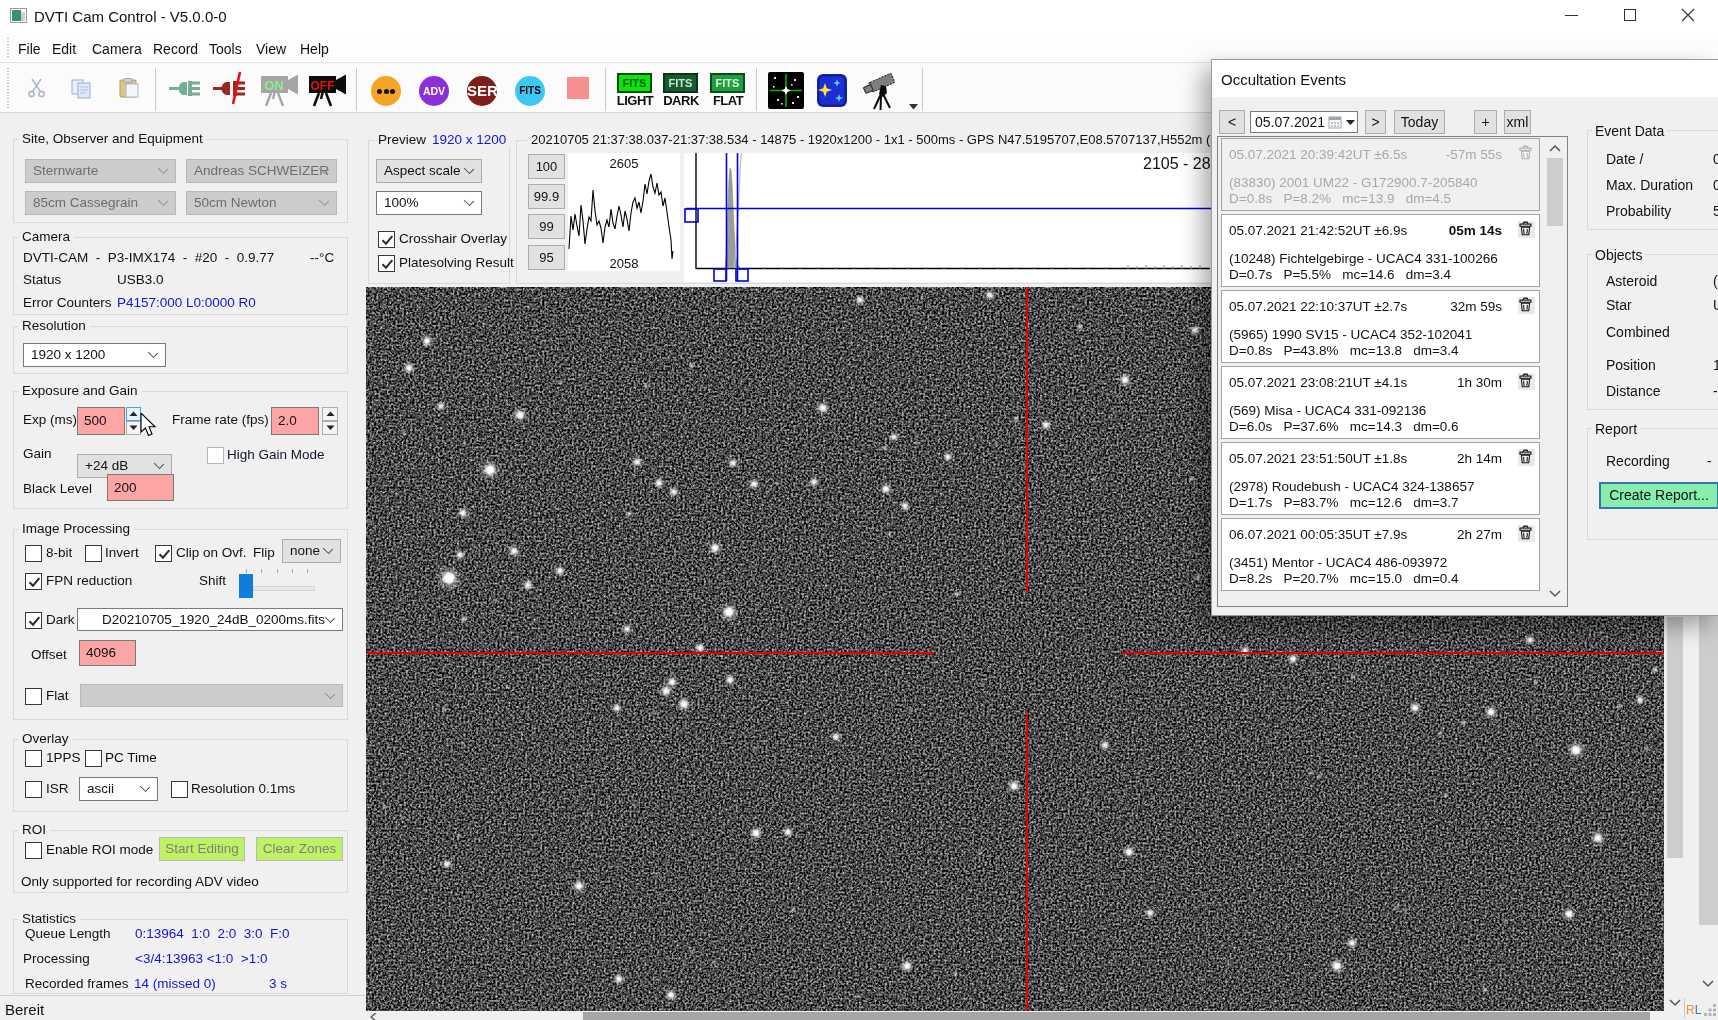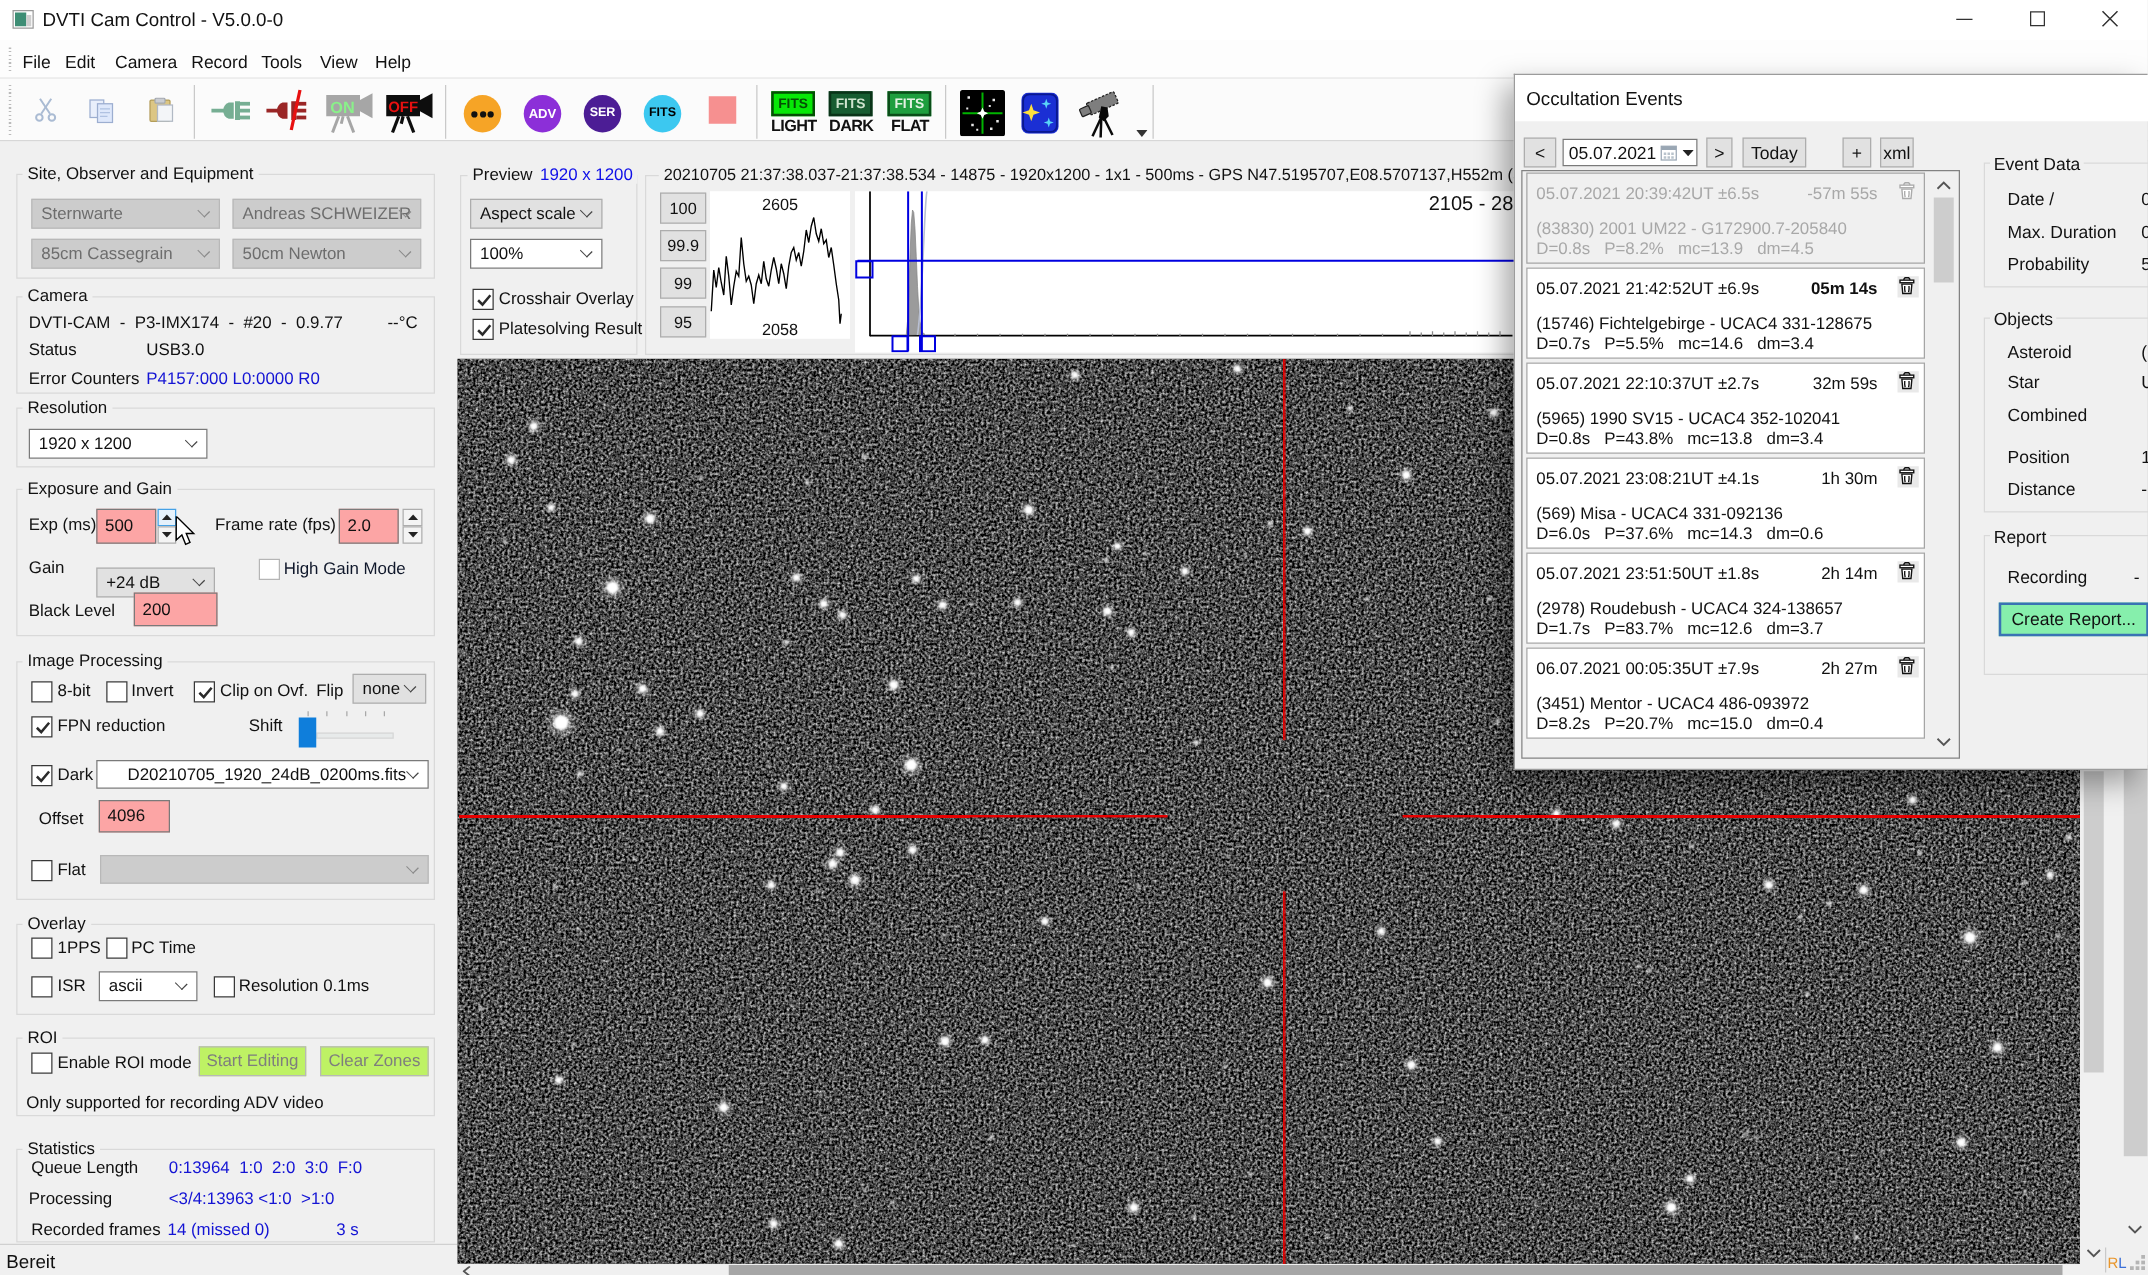--- a/index.html
+++ b/index.html
@@ -119,21 +119,21 @@
         <path d="M18,20 L23,33"></path>
         <path d="M14.5,20 L13,26"></path>
     </g>
   </svg>
 
   <div class="abs" style="left:371px;top:76px;width:30px;height:30px;border-radius:50%;background:#f6a426;"></div>
   <div class="abs" style="left:377px;top:88.5px;width:5px;height:5px;border-radius:50%;background:#111;"></div>
   <div class="abs" style="left:383.5px;top:88.5px;width:5px;height:5px;border-radius:50%;background:#111;"></div>
   <div class="abs" style="left:390px;top:88.5px;width:5px;height:5px;border-radius:50%;background:#111;"></div>
   <div class="abs" style="left:419px;top:76px;width:30px;height:30px;border-radius:50%;background:#8c2fd8;color:#fff;font-size:10.5px;font-weight:bold;text-align:center;line-height:30px;">ADV</div>
-  <div class="abs" style="left:467px;top:76px;width:30px;height:30px;border-radius:50%;background:#4c1d95;color:#fff;font-size:10px;font-weight:bold;text-align:center;line-height:30px;">SER</div>
+  <div class="abs" style="left:467px;top:76px;width:30px;height:30px;border-radius:50%;background:#7f1d1d;color:#fff;font-size:15px;font-weight:bold;text-align:center;line-height:30px;">SER</div>
   <div class="abs" style="left:515px;top:76px;width:30px;height:30px;border-radius:50%;background:#3cc8f0;color:#000;font-size:10px;font-weight:bold;text-align:center;line-height:30px;">FITS</div>
 
   <div class="abs" style="left:567px;top:77px;width:22px;height:22px;background:#f69090;"></div>
 
   <div class="abs" style="left:617px;top:73px;width:35px;height:20px;background:#07e807;border:2px solid #054d05;color:#054d05;font-size:11px;font-weight:bold;text-align:center;line-height:16px;">FITS</div>
   <div class="abs" style="left:616px;top:93px;width:38px;height:15px;font-size:13px;font-weight:bold;text-align:center;line-height:15px;letter-spacing:-0.5px;">LIGHT</div>
   <div class="abs" style="left:663px;top:73px;width:35px;height:20px;background:#175c31;border:2px solid #0a3318;color:#cfe4cf;font-size:11px;font-weight:bold;text-align:center;line-height:16px;">FITS</div>
   <div class="abs" style="left:662px;top:93px;width:38px;height:15px;font-size:13px;font-weight:bold;text-align:center;line-height:15px;letter-spacing:-0.5px;">DARK</div>
   <div class="abs" style="left:710px;top:73px;width:35px;height:20px;background:#1e9e3e;border:2px solid #0a4d18;color:#e2f2e2;font-size:11px;font-weight:bold;text-align:center;line-height:16px;">FITS</div>
   <div class="abs" style="left:709px;top:93px;width:38px;height:15px;font-size:13px;font-weight:bold;text-align:center;line-height:15px;letter-spacing:-0.5px;">FLAT</div>
@@ -725,21 +725,21 @@
     </div>
     <div class="evrow " style="top:154px;">
       <div class="abs" style="left:7px;top:8px;">05.07.2021 21:42:52UT ±6.9s</div>
       <div class="abs" style="right:37px;top:8px;font-weight:bold;">05m 14s</div>
       <div class="abs" style="left:296px;top:6px;width:17px;height:17px;background:#e9e9e9;"><svg width="15" height="15" viewBox="0 0 15 15">
           <path d="M4.8,2.8 L6.1,1.1 h2.8 L10.2,2.8" fill="none" stroke="#111" stroke-width="1.2"></path>
           <rect x="2" y="3.1" width="11" height="2.1" fill="#fff" stroke="#111" stroke-width="1.1"></rect>
           <path d="M3.5,6.3 h8 l-0.7,7.5 h-6.6 Z" fill="#fff" stroke="#111" stroke-width="1.1"></path>
           <path d="M5.8,7.8 C5.6,9.6 5.8,11.4 6.1,12.8 M9.2,7.8 C9.4,9.6 9.2,11.4 8.9,12.8" fill="none" stroke="#111" stroke-width="1.1"></path>
         </svg></div>
-      <div class="abs" style="left:7px;top:36px;">(15746) Fichtelgebirge - UCAC4 331-128675</div>
+      <div class="abs" style="left:7px;top:36px;">(10248) Fichtelgebirge - UCAC4 331-100266</div>
       <div class="abs" style="left:7px;top:52px;">D=0.7s&nbsp;&nbsp; P=5.5%&nbsp;&nbsp; mc=14.6&nbsp;&nbsp; dm=3.4</div>
     </div>
     <div class="evrow " style="top:230px;">
       <div class="abs" style="left:7px;top:8px;">05.07.2021 22:10:37UT ±2.7s</div>
       <div class="abs" style="right:37px;top:8px;">32m 59s</div>
       <div class="abs" style="left:296px;top:6px;width:17px;height:17px;background:#e9e9e9;"><svg width="15" height="15" viewBox="0 0 15 15">
           <path d="M4.8,2.8 L6.1,1.1 h2.8 L10.2,2.8" fill="none" stroke="#111" stroke-width="1.2"></path>
           <rect x="2" y="3.1" width="11" height="2.1" fill="#fff" stroke="#111" stroke-width="1.1"></rect>
           <path d="M3.5,6.3 h8 l-0.7,7.5 h-6.6 Z" fill="#fff" stroke="#111" stroke-width="1.1"></path>
           <path d="M5.8,7.8 C5.6,9.6 5.8,11.4 6.1,12.8 M9.2,7.8 C9.4,9.6 9.2,11.4 8.9,12.8" fill="none" stroke="#111" stroke-width="1.1"></path>

